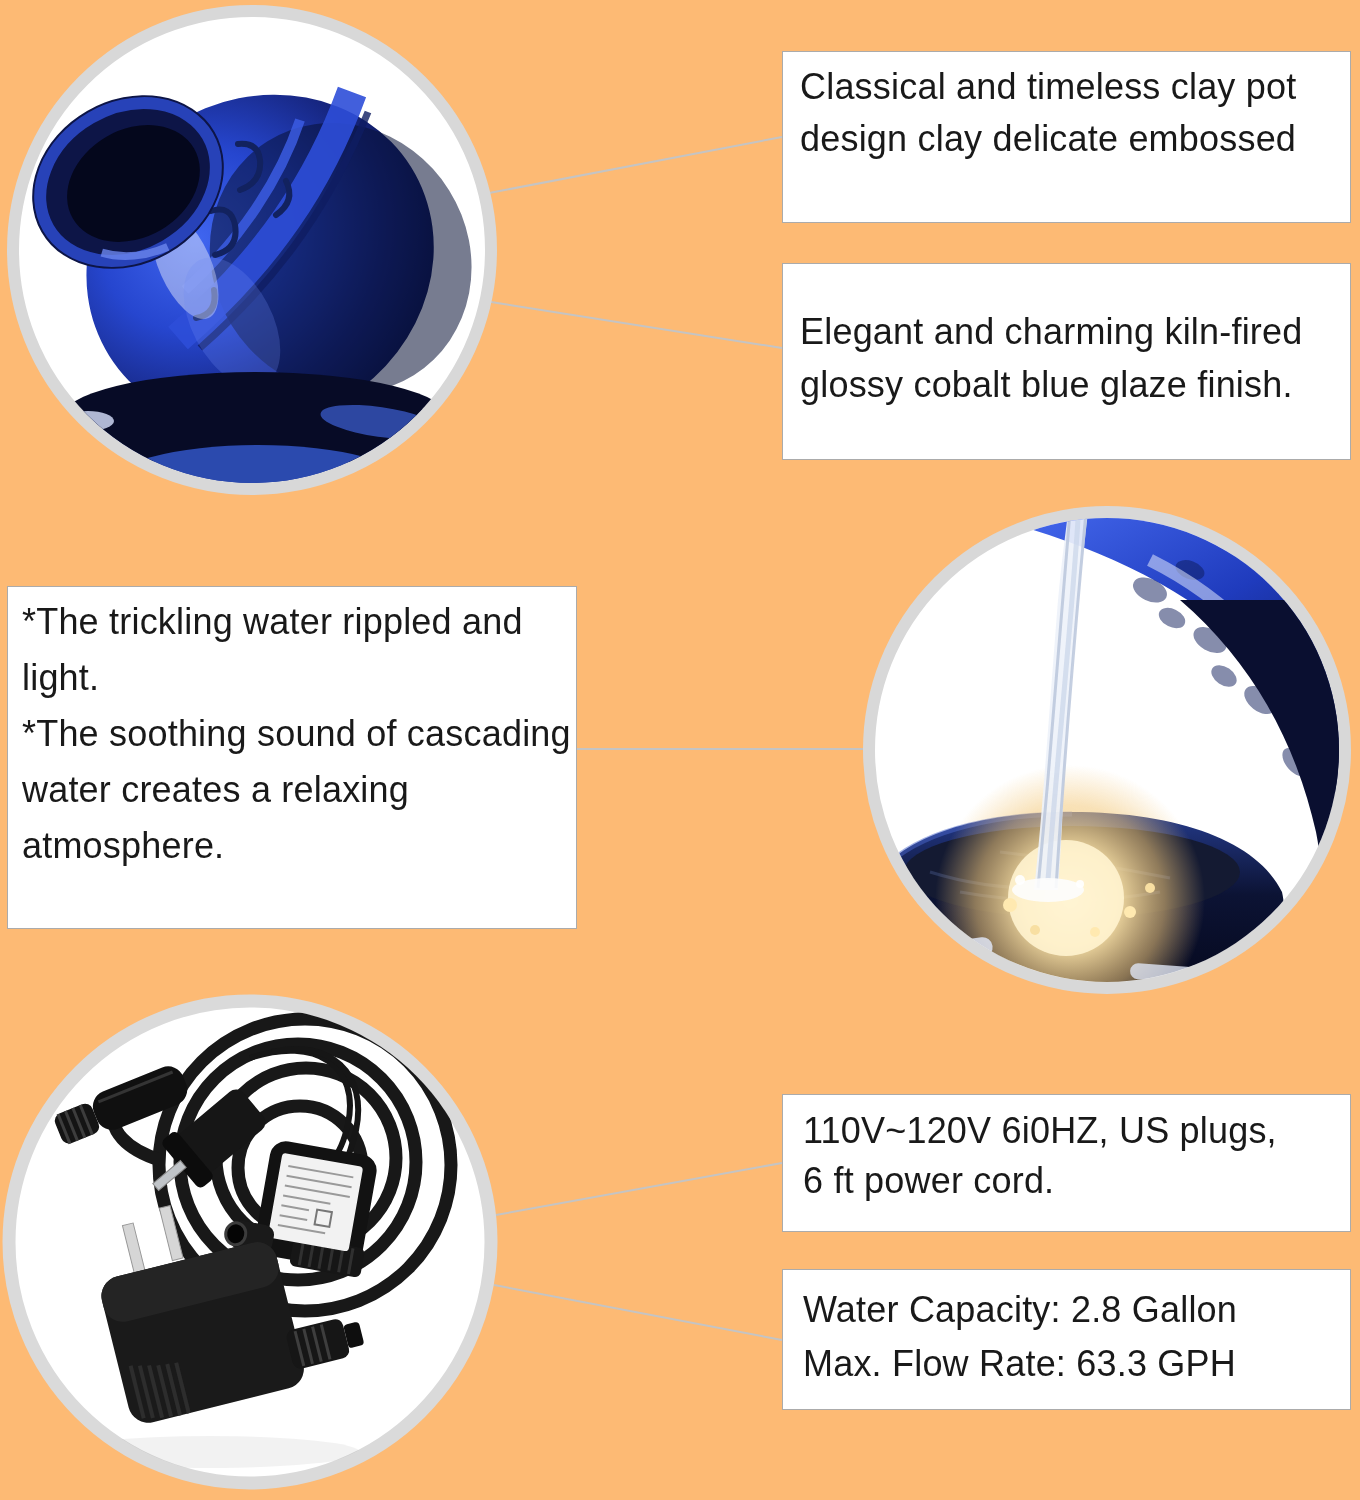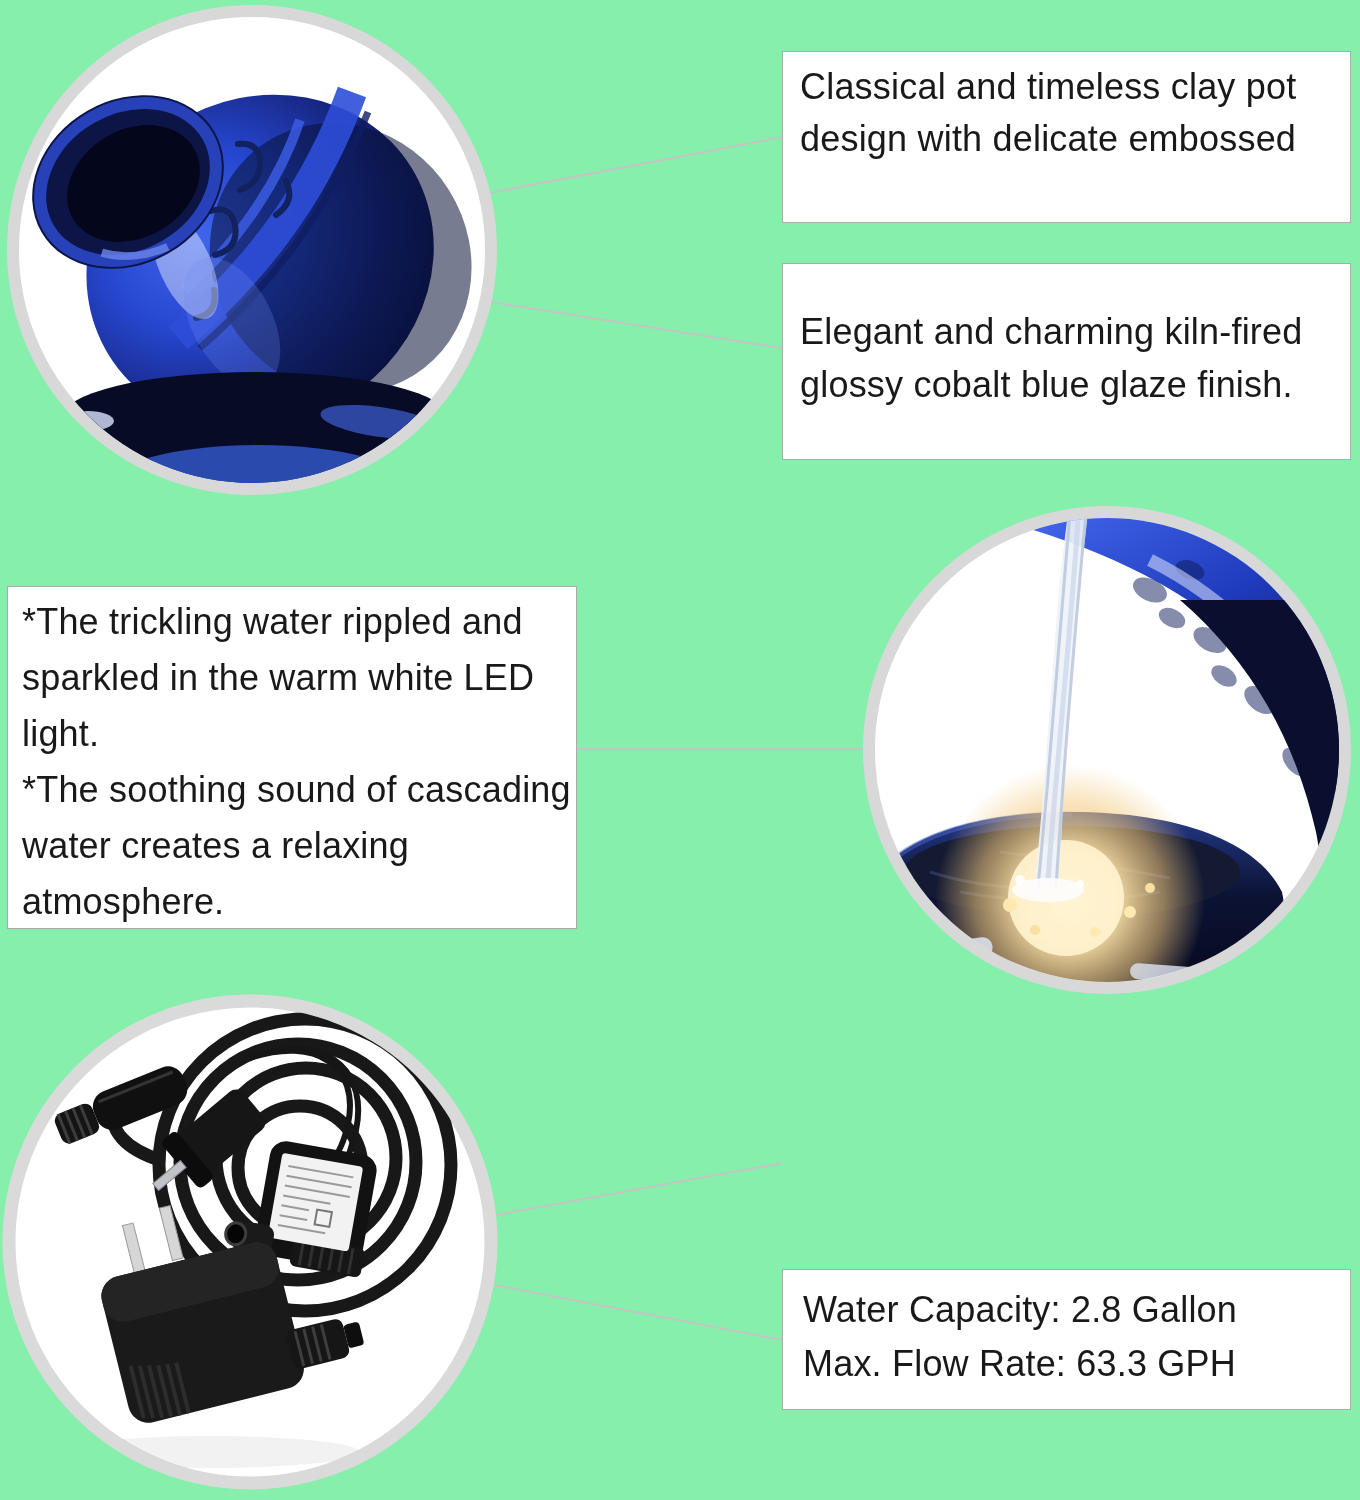--- a/index.html
+++ b/index.html
@@ -1,19 +1,19 @@
 <!DOCTYPE html>
 <html><head>
 <meta charset="utf-8">
 <style>
   html,body{margin:0;padding:0;background:#ffffff;}
   .canvas{
     position:relative;
     width:1360px;height:1500px;
-    background:#86efac;
+    background:#fdba74;
     font-family:"Liberation Sans","DejaVu Sans",sans-serif;
     overflow:hidden;
   }
   .art{position:absolute;left:0;top:0;}
   .callout{
     position:absolute;
     background:#ffffff;
     border:1.5px solid #ababab;
     box-sizing:border-box;
     color:#191919;
@@ -267,36 +267,39 @@
             <line x1="319" y1="1354" x2="319" y2="1390"></line>
           </g>
           <rect x="340" y="1360" width="16" height="24" rx="4" fill="#0e0e0e"></rect>
         </g>
       </g>
     </g>
   </svg>
 
   <div class="callout" id="box-tr1">
     <div class="ln">Classical and timeless clay pot</div>
-    <div class="ln">design with delicate embossed</div>
+    <div class="ln">design clay delicate embossed</div>
   </div>
 
   <div class="callout" id="box-tr2">
     <div class="ln">Elegant and charming kiln-fired</div>
     <div class="ln">glossy cobalt blue glaze finish.</div>
   </div>
 
   <div class="callout" id="box-ml">
     <div class="ln">*The trickling water rippled and</div>
-    <div class="ln">sparkled in the warm white LED</div>
     <div class="ln">light.</div>
     <div class="ln">*The soothing sound of cascading</div>
     <div class="ln">water creates a relaxing</div>
     <div class="ln">atmosphere.</div>
   </div>
 
+  <div class="callout" id="box-br1">
+    <div class="ln">110V~120V 6i0HZ, US plugs,</div>
+    <div class="ln">6 ft power cord.</div>
+  </div>
 
   <div class="callout" id="box-br2">
     <div class="ln">Water Capacity: 2.8 Gallon</div>
     <div class="ln">Max. Flow Rate: 63.3 GPH</div>
   </div>
 
 </div>
 
 </body></html>

